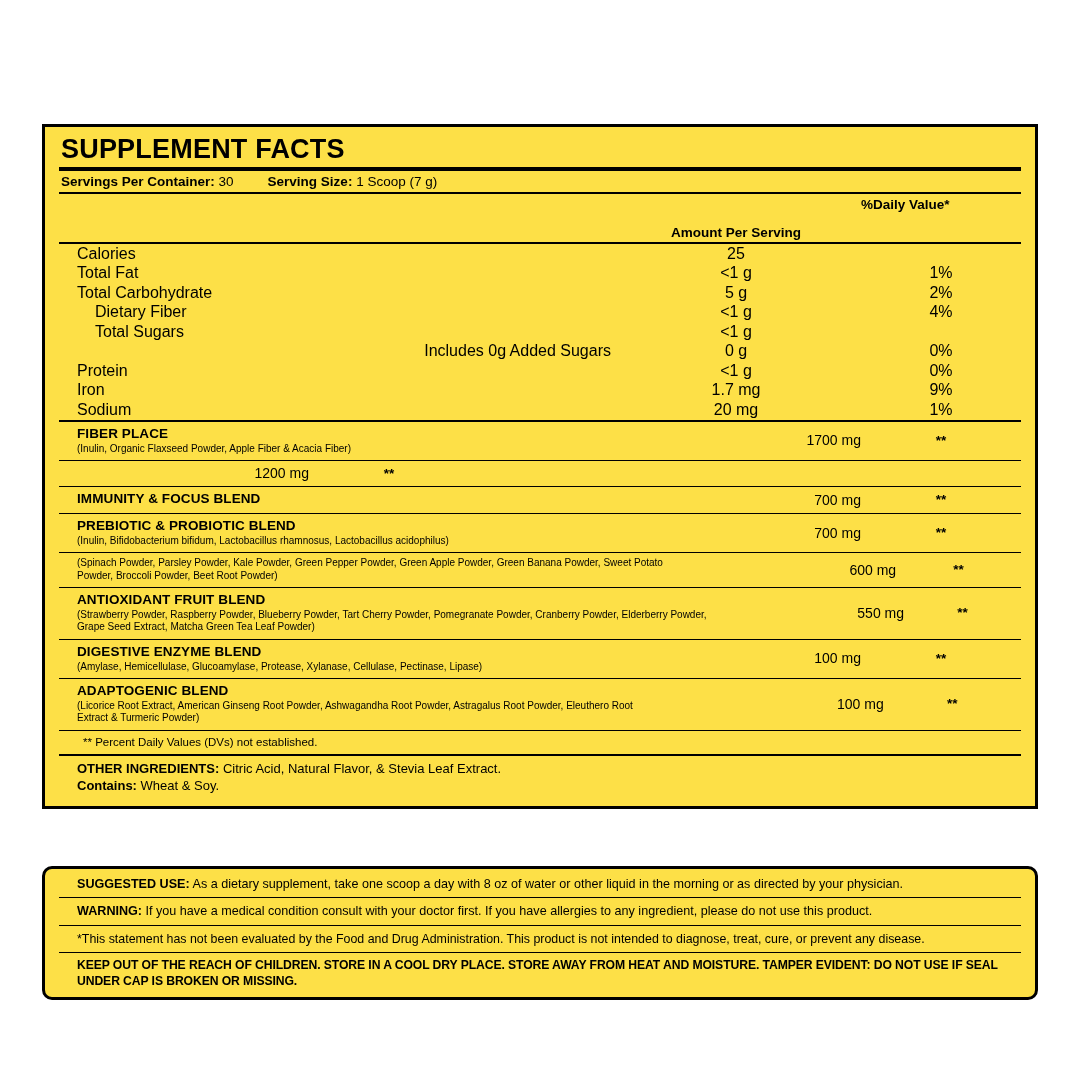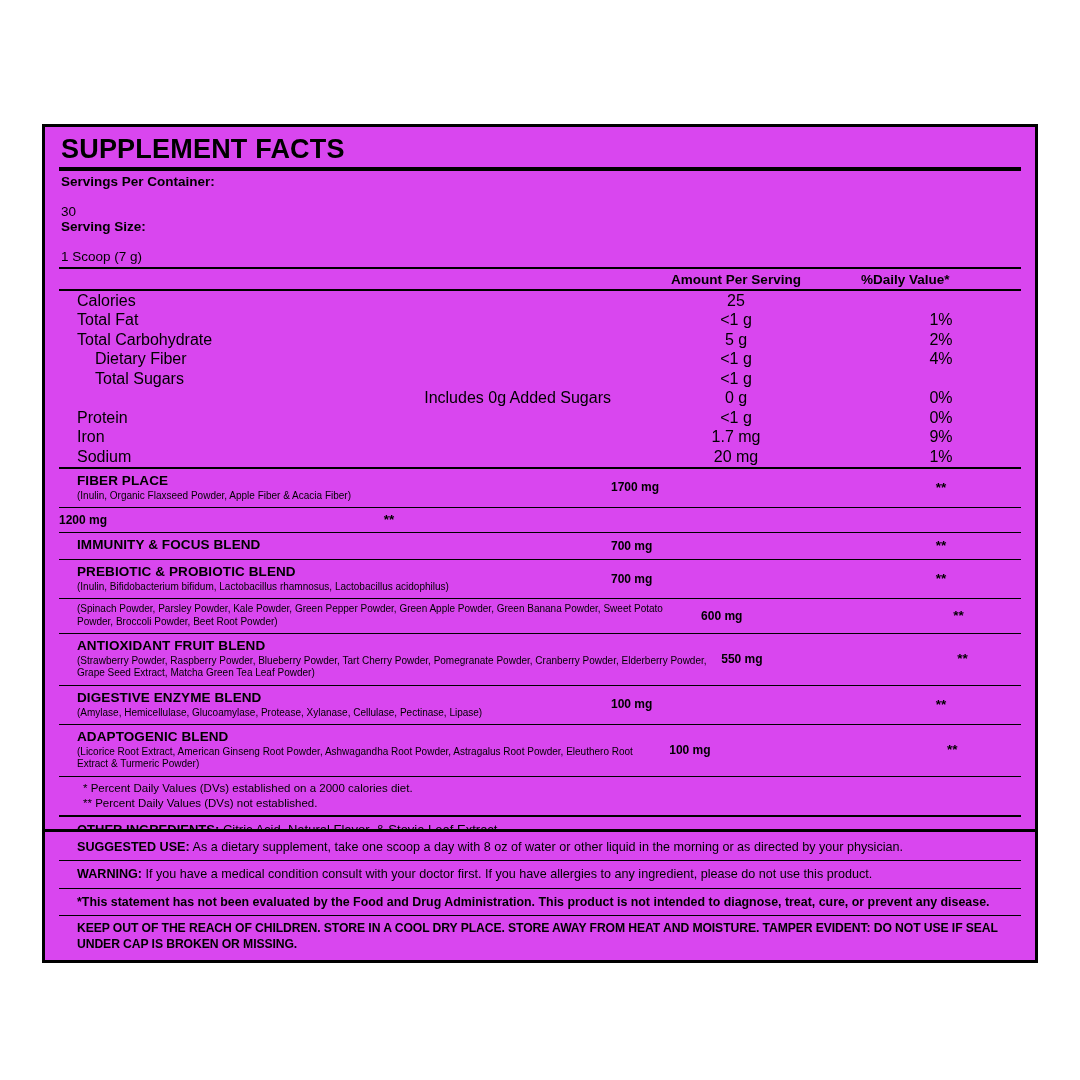--- a/index.html
+++ b/index.html
@@ -19,24 +19,24 @@
     width: 1080px;
     height: 1080px;
     box-sizing: border-box;
   }
   .panel {
     position: absolute;
     left: 42px;
     width: 996px;
     box-sizing: border-box;
     border: 3px solid #000;
-    background: #d946ef;
+    background: #fde047;
   }
   #facts-panel { top: 124px; }
-  #usage-panel { top: 829px; }
+  #usage-panel { top: 866px; border-radius: 10px; }
 
   .inner {
     padding: 6px 14px 8px 14px;
   }
 
   .title {
     font-size: 27px;
     font-weight: bold;
     letter-spacing: 0.2px;
     line-height: 1.05;
@@ -54,35 +54,35 @@
   }
   .rule-hair {
     border-top: 1px solid #000;
   }
 
   .servings-row {
     display: flex;
     align-items: baseline;
     font-size: 13.5px;
     padding: 3px 2px 3px 2px;
-    flex-direction: column;
   }
   .servings-row .b { font-weight: bold; }
   .servings-row .spacer { display: inline-block; width: 34px; }
 
   .col-head {
     display: flex;
     font-size: 13.5px;
     font-weight: bold;
     padding: 3px 0 2px 0;
   }
   .col-head .chead-left { flex: 1 1 auto; }
   .col-head .chead-amt {
     width: 250px;
     text-align: center;
+    margin-top: 28px;
   }
   .col-head .chead-dv {
     width: 160px;
     text-align: left;
   }
 
   .nutr-table {
     width: 100%;
     border-collapse: collapse;
     font-size: 16px;
@@ -120,23 +120,23 @@
     line-height: 1.25;
     letter-spacing: 0.1px;
   }
   .blend .bl-desc {
     font-size: 10px;
     line-height: 1.24;
     margin-top: 0;
   }
   .blend .bl-amt {
     width: 250px;
-    text-align: left;
-    font-size: 12px;
-    font-weight: bold;
+    text-align: right;
+    font-size: 14px;
+    font-weight: normal;
     align-self: center;
   }
   .blend .bl-dv {
     width: 160px;
     text-align: center;
     font-size: 13.5px;
     font-weight: bold;
     align-self: center;
   }
 
@@ -156,21 +156,21 @@
     font-size: 12.6px;
     line-height: 1.3;
     padding: 5px 0 5px 18px;
   }
   .usage-line .lbl { font-weight: bold; }
   .usage-line.bold-all {
     font-weight: bold;
     font-size: 12.2px;
     letter-spacing: -0.1px;
   }
-  .usage-line.stmt { font-size: 12.4px; font-weight: bold; }
+  .usage-line.stmt { font-size: 12.4px; }
 </style>
 </head>
 <body>
 
 <div class="page">
 
   <div class="panel" id="facts-panel">
     <div class="inner">
 
       <div class="title">SUPPLEMENT FACTS</div>
@@ -311,21 +311,20 @@
               <div class="bl-name">ADAPTOGENIC BLEND</div>
               <div class="bl-desc">(Licorice Root Extract, American Ginseng Root Powder, Ashwagandha Root Powder, Astragalus Root Powder, Eleuthero Root Extract &amp; Turmeric Powder)</div>
             </div>
             <div class="bl-amt">100 mg</div>
             <div class="bl-dv">**</div>
           </div>
           <div class="rule-hair"></div>
         </div>
 
       <div class="footnotes">
-        <div>* Percent Daily Values (DVs) established on a 2000 calories diet.</div>
         <div>** Percent Daily Values (DVs) not established.</div>
       </div>
 
       <div class="rule-med"></div>
 
       <div class="other-ing">
         <div>
           <span class="lbl">OTHER INGREDIENTS:</span>
           <span>Citric Acid, Natural Flavor, &amp; Stevia Leaf Extract.</span>
         </div>

